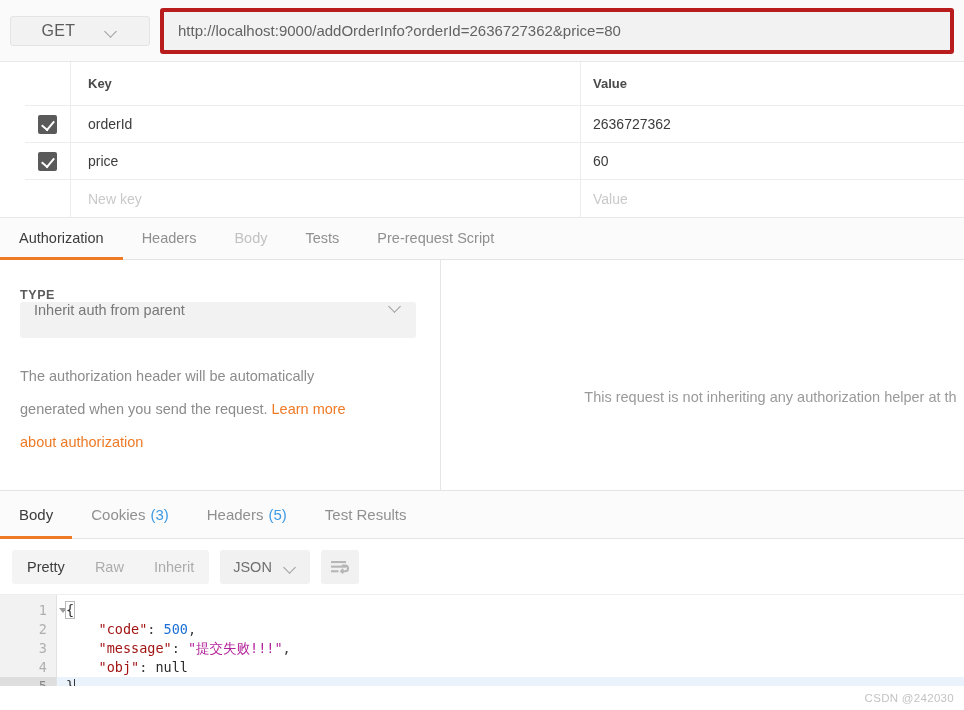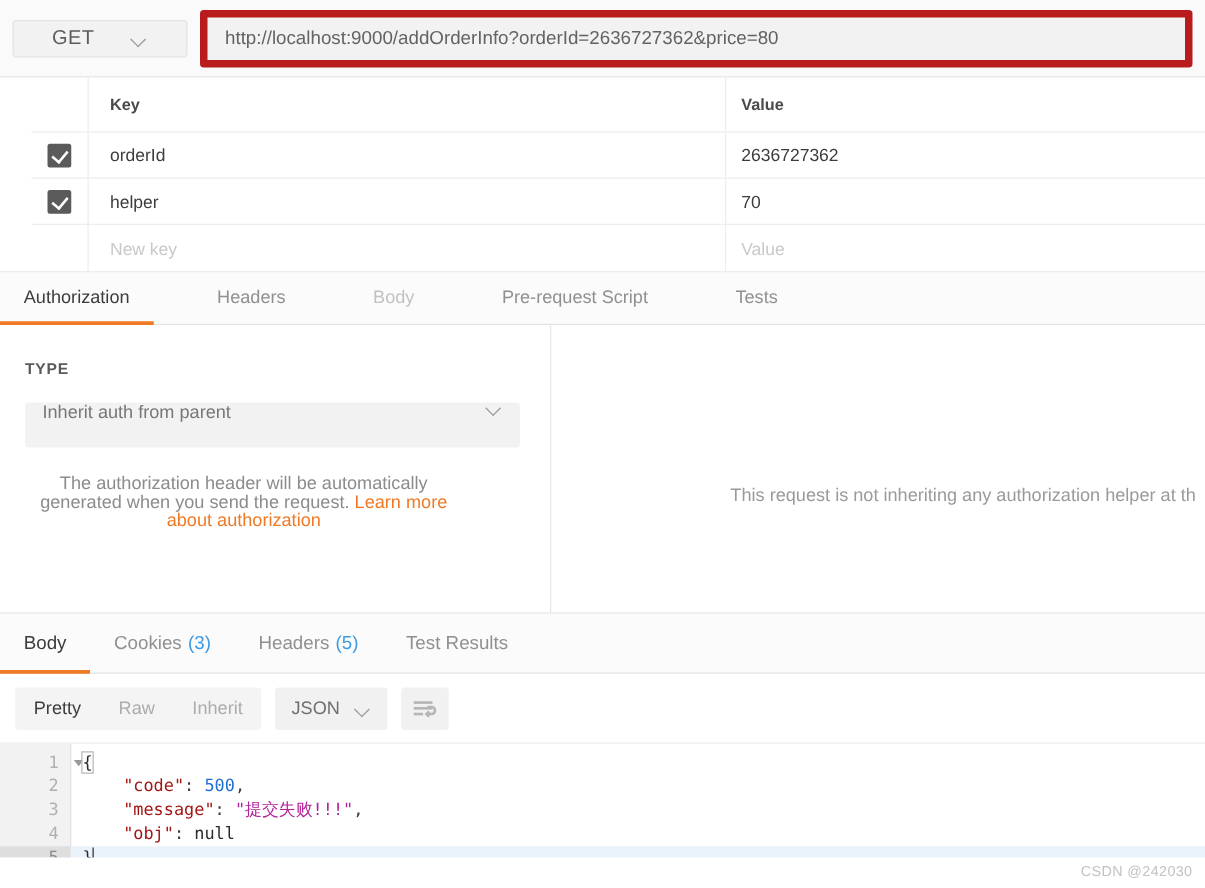--- a/index.html
+++ b/index.html
@@ -54,21 +54,21 @@
     width: 8px; height: 8px;
     border-right: 1.6px solid #9a9a9a;
     border-bottom: 1.6px solid #9a9a9a;
     transform: rotate(45deg);
   }
   .url-input {
     flex: 1;
     height: 46px;
     margin-left: 10px;
     background: #f2f2f2;
-    border: 6px solid #b91c1c;
+    border: 4px solid #b91c1c;
     border-radius: 3px;
     display: flex;
     align-items: center;
     padding: 0 14px;
     font-size: 15px;
     color: #636363;
     overflow: hidden;
     white-space: nowrap;
     cursor: text;
   }
@@ -134,21 +134,20 @@
   .pplaceholder { font-size: 14px; color: #c9c9c9; }
 
   
   .req-tabs {
     height: 42px;
     background: #fbfbfb;
     display: flex;
     align-items: flex-end;
     border-bottom: 1px solid #e4e4e4;
     padding-left: 0px;
-    gap: 32px;
   }
   .tab {
     height: 41px;
     display: flex;
     align-items: center;
     padding: 0 19px;
     font-size: 14.5px;
     color: #909090;
     cursor: pointer;
     border-bottom: 3px solid transparent;
@@ -171,40 +170,39 @@
     flex: 0 0 441px;
     width: 441px;
     border-right: 1px solid #e6e6e6;
     padding: 28px 22px 0 20px;
   }
   .type-label {
     font-size: 12.5px;
     font-weight: bold;
     letter-spacing: .6px;
     color: #5a5a5a;
-    margin-bottom: 20px;
+    margin-bottom: 0;
   }
   .type-select {
     height: 36px;
     background: #f2f2f2;
     border-radius: 3px;
     display: flex;
     justify-content: space-between;
     padding: 0 14px 0 14px;
     cursor: pointer;
     width: 396px;
   }
   .type-select .val { font-size: 14.5px; color: #777777; }
   .auth-note {
     margin-top: 22px;
     font-size: 14.5px;
-    line-height: 15px;
+    line-height: 33px;
     color: #8c8c8c;
     width: 350px;
-    text-align: center;
   }
   .auth-note a {
     color: #ef7a26;
     text-decoration: none;
     cursor: pointer;
   }
   .auth-right {
     flex: 1;
     display: flex;
     align-items: center;
@@ -386,44 +384,44 @@
     <div class="pcell-val">
       <span class="ptext">2636727362</span>
     </div>
   </div>
 
   <div class="prow">
     <div class="pcell-check">
       <span class="cbox"></span>
     </div>
     <div class="pcell-key">
-      <span class="ptext">helper</span>
+      <span class="ptext">price</span>
     </div>
     <div class="pcell-val">
-      <span class="ptext">70</span>
+      <span class="ptext">60</span>
     </div>
   </div>
 
   <div class="prow">
     <div class="pcell-check"></div>
     <div class="pcell-key">
       <span class="pplaceholder">New key</span>
     </div>
     <div class="pcell-val">
       <span class="pplaceholder">Value</span>
     </div>
   </div>
 </div>
 
 <div class="req-tabs">
   <div class="tab active">Authorization</div>
   <div class="tab">Headers</div>
   <div class="tab dim">Body</div>
+  <div class="tab">Tests</div>
   <div class="tab">Pre-request Script</div>
-  <div class="tab">Tests</div>
 </div>
 
 <div class="auth-panel">
   <div class="auth-left">
     <div class="type-label">TYPE</div>
     <div class="type-select">
       <span class="val">Inherit auth from parent</span>
       <span class="chev"></span>
     </div>
     <div class="auth-note">

